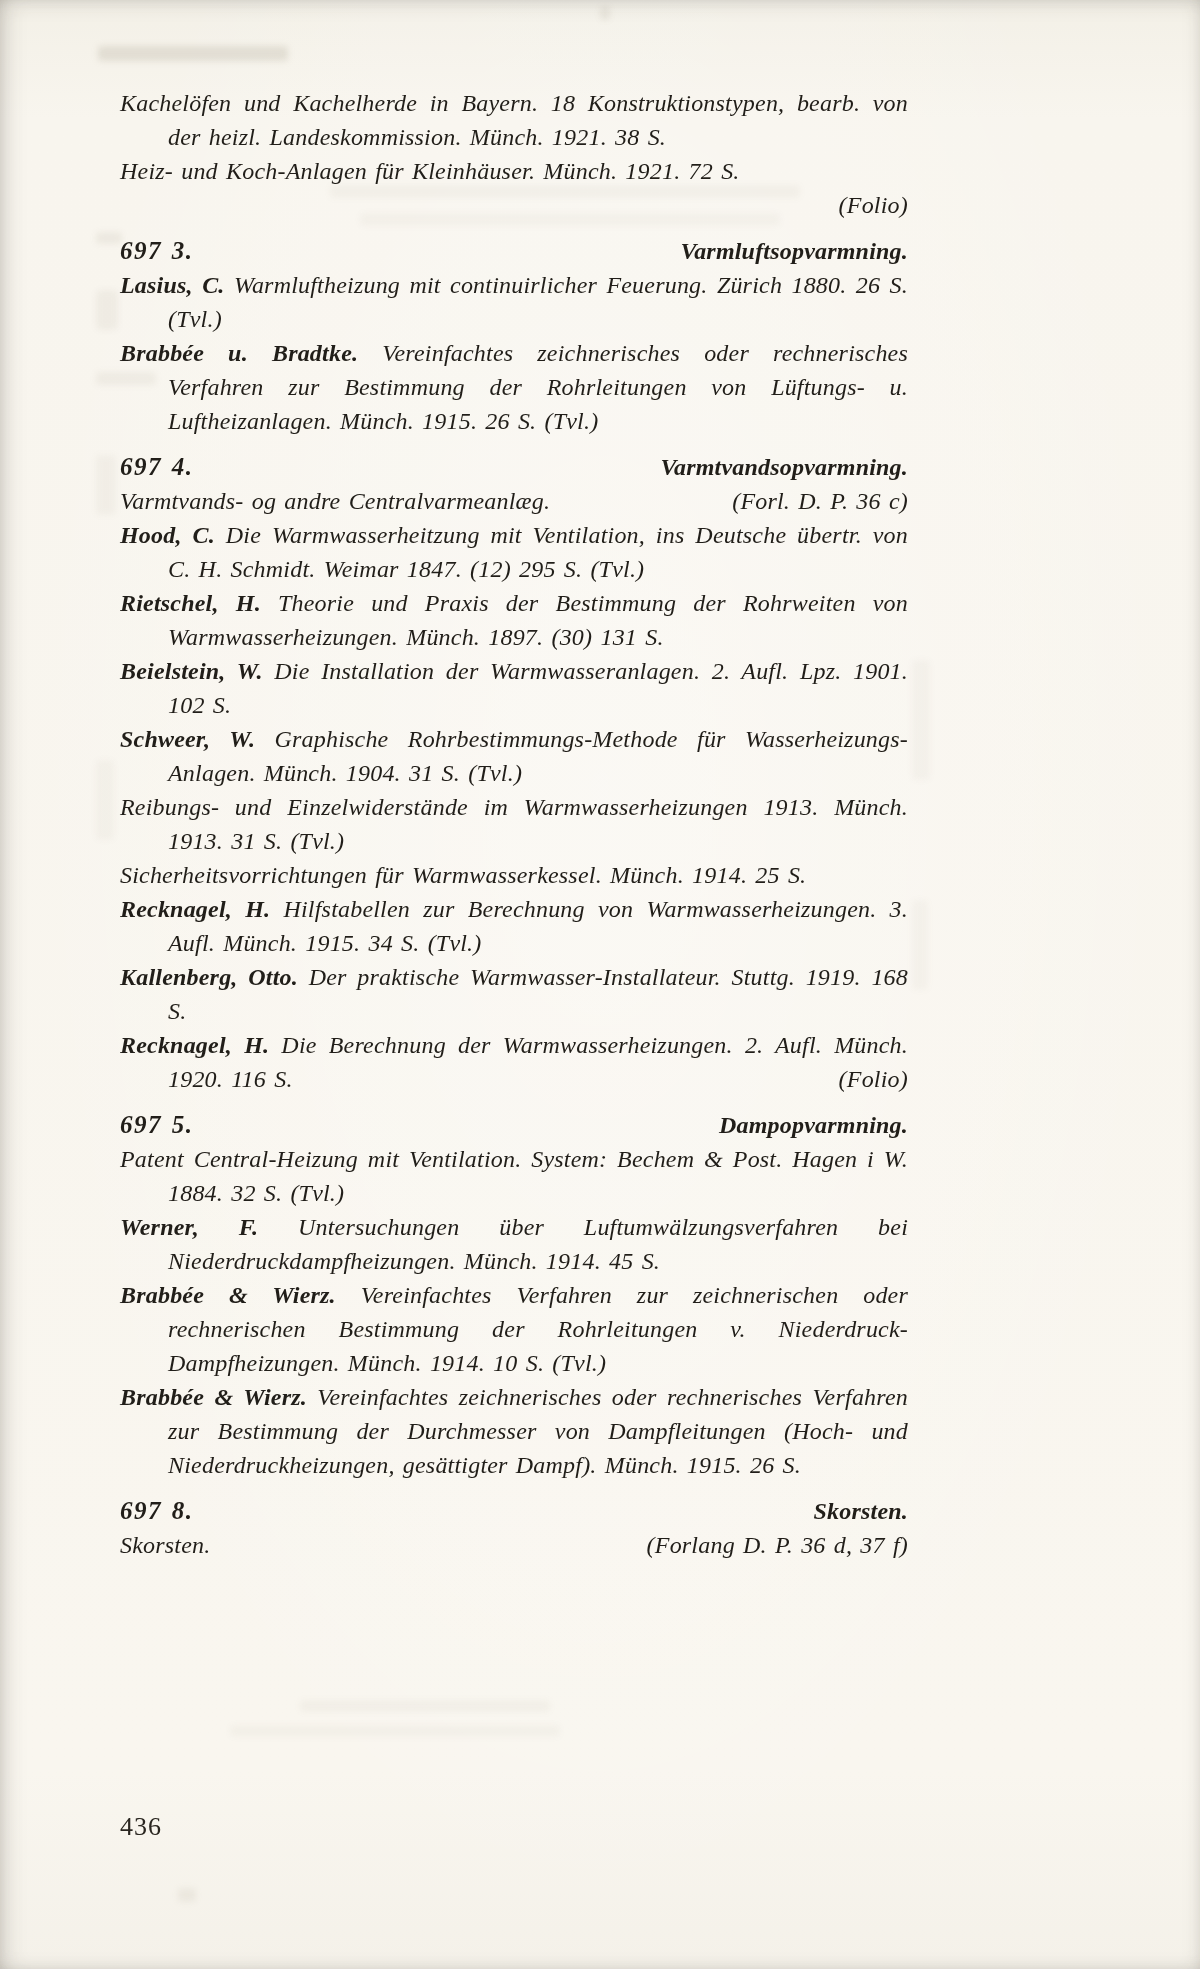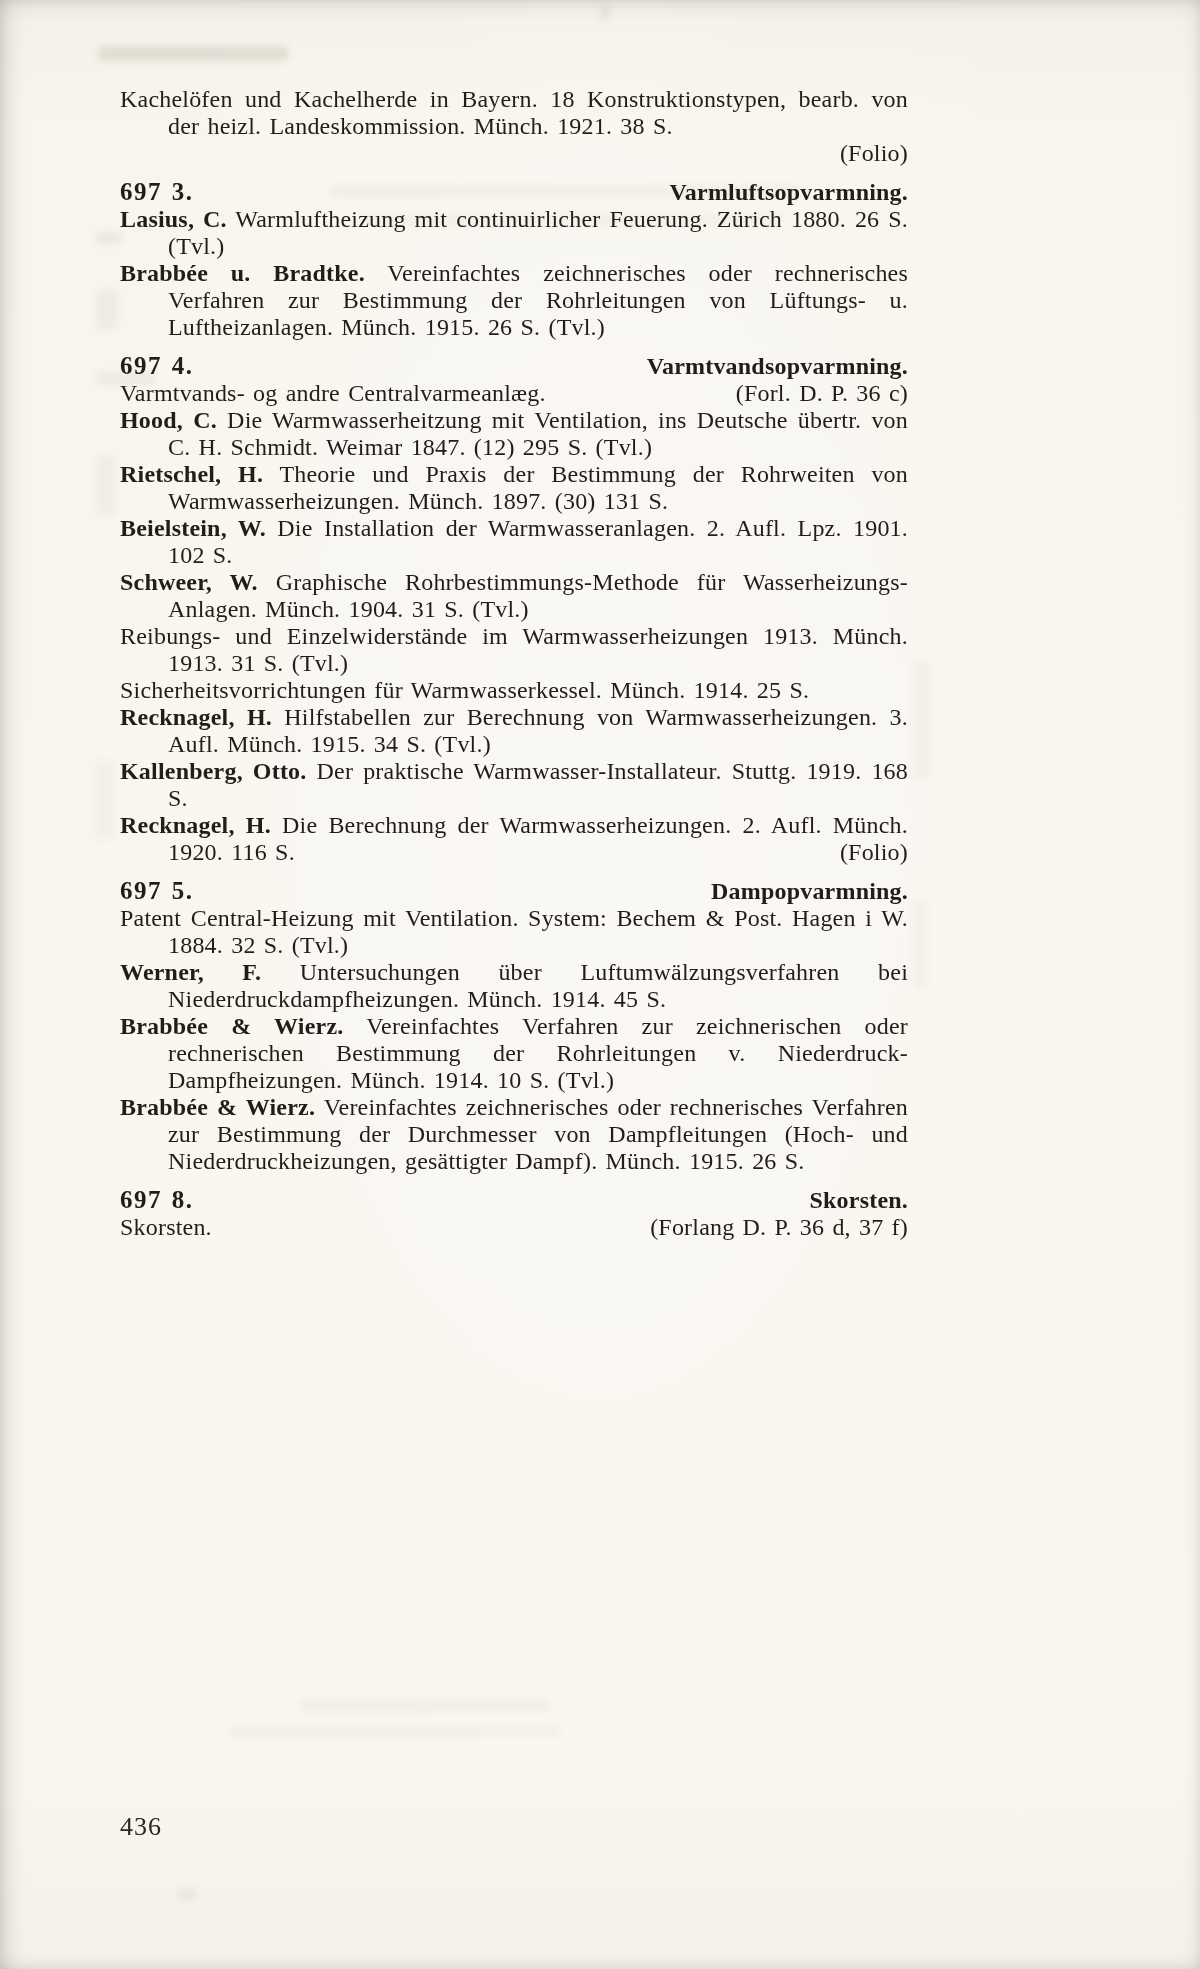--- a/index.html
+++ b/index.html
@@ -30,24 +30,25 @@
     border-radius: 4px;
     filter: blur(3px);
     pointer-events: none;
   }
   .content {
     position: absolute;
     left: 120px;
     top: 86px;
     width: 788px;
     font-size: 24px;
-    line-height: 27px;
+    line-height: 34px;
     text-align: justify;
     letter-spacing: 0.2px;
     word-spacing: 2px;
+    font-style: italic;
   }
   .content p { margin: 0; }
   .entry {
     padding-left: 48px;
     text-indent: -48px;
   }
   .entry b.lead { font-weight: 700; }
   .tail {
     float: right;
     text-indent: 0;
@@ -96,20 +97,21 @@
   <div class="ghost" style="left:912px; top:900px; width:16px; height:90px; opacity:.28;"></div>
   <div class="ghost" style="left:96px; top:760px; width:18px; height:80px; opacity:.3;"></div>
   <div class="ghost" style="left:300px; top:1700px; width:250px; height:12px; opacity:.35;"></div>
   <div class="ghost" style="left:230px; top:1725px; width:330px; height:12px; opacity:.3;"></div>
   <div class="ghost" style="left:178px; top:1888px; width:18px; height:14px; opacity:.55;"></div>
 
   <div class="content">
 
     <p class="entry"><span>Kachelöfen und Kachelherde in Bayern. 18 Konstruktionstypen, bearb. von der heizl. Landeskommission. Münch. 1921. 38 S.</span></p>
 
+    <p class="entry"><span>Heiz- und Koch-Anlagen für Kleinhäuser. Münch. 1921. 72 S.</span></p>
 
     <p class="rightline">(Folio)</p>
 
     <p class="section">
         <span class="code">697 3.</span>
         <span class="stitle">Varmluftsopvarmning.</span>
       </p>
 
     <p class="entry"><b class="lead">Lasius, C.</b> <span>Warmluftheizung mit continuirlicher Feuerung. Zürich 1880. 26 S. (Tvl.)</span></p>
 

